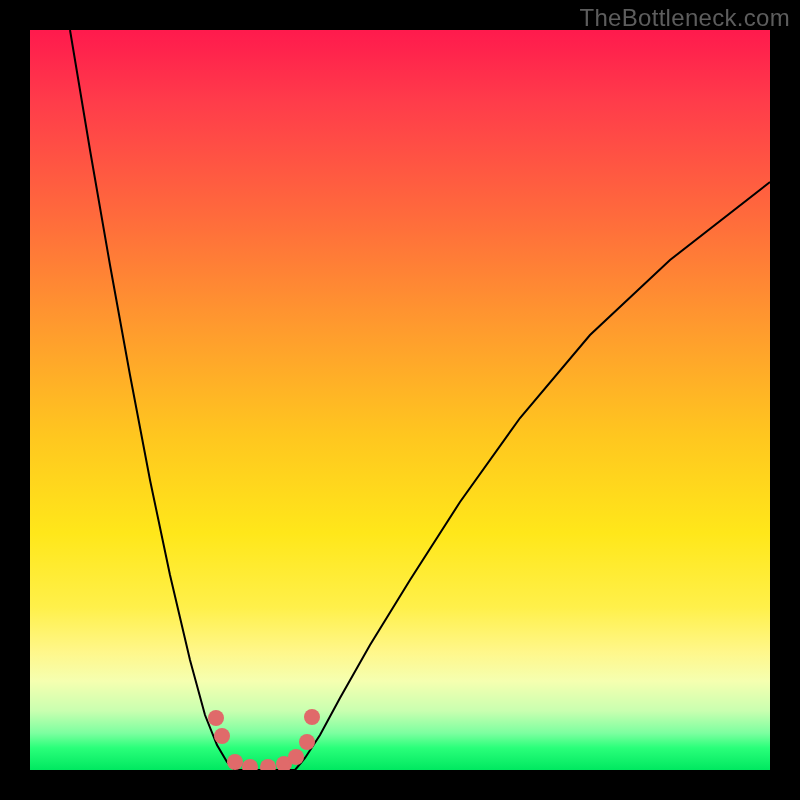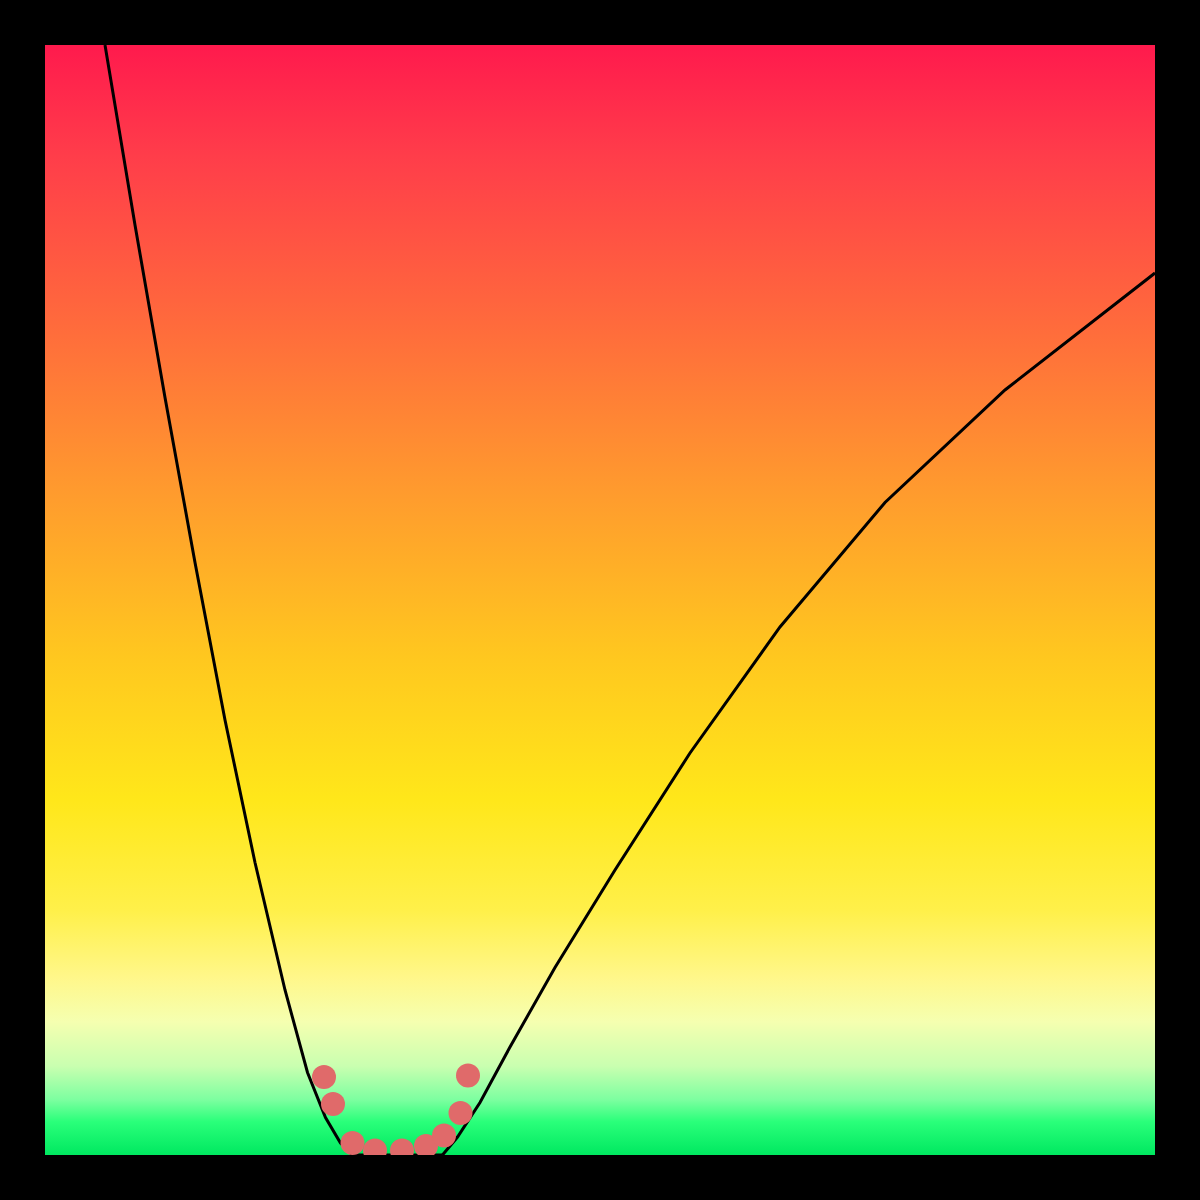--- a/index.html
+++ b/index.html
@@ -65,20 +65,21 @@
   .marker {
     fill: #e06a6a;
     stroke: none;
   }
 </style>
 </head>
 <body>
 
 <div class="frame">
 
+  <div class="watermark">TheBottleneck.com</div>
 
   <div class="plot-area">
     <svg class="curves" viewBox="0 0 740 740" preserveAspectRatio="none">
       <path id="curve-left" class="curve-path" d="M40 0 L60 120 L80 235 L100 345 L120 450 L140 545 L160 630 L175 685 L187 715 L197 732 L205 740"></path>
       <path id="curve-floor" class="curve-path" d="M205 740 L265 740"></path>
       <path id="curve-right" class="curve-path" d="M265 740 L275 728 L290 705 L310 668 L340 615 L380 550 L430 472 L490 388 L560 305 L640 230 L740 152"></path>
       <g id="markers">
           <circle cx="186" cy="688" r="8" class="marker"></circle>
           <circle cx="192" cy="706" r="8" class="marker"></circle>
           <circle cx="205" cy="732" r="8" class="marker"></circle>

